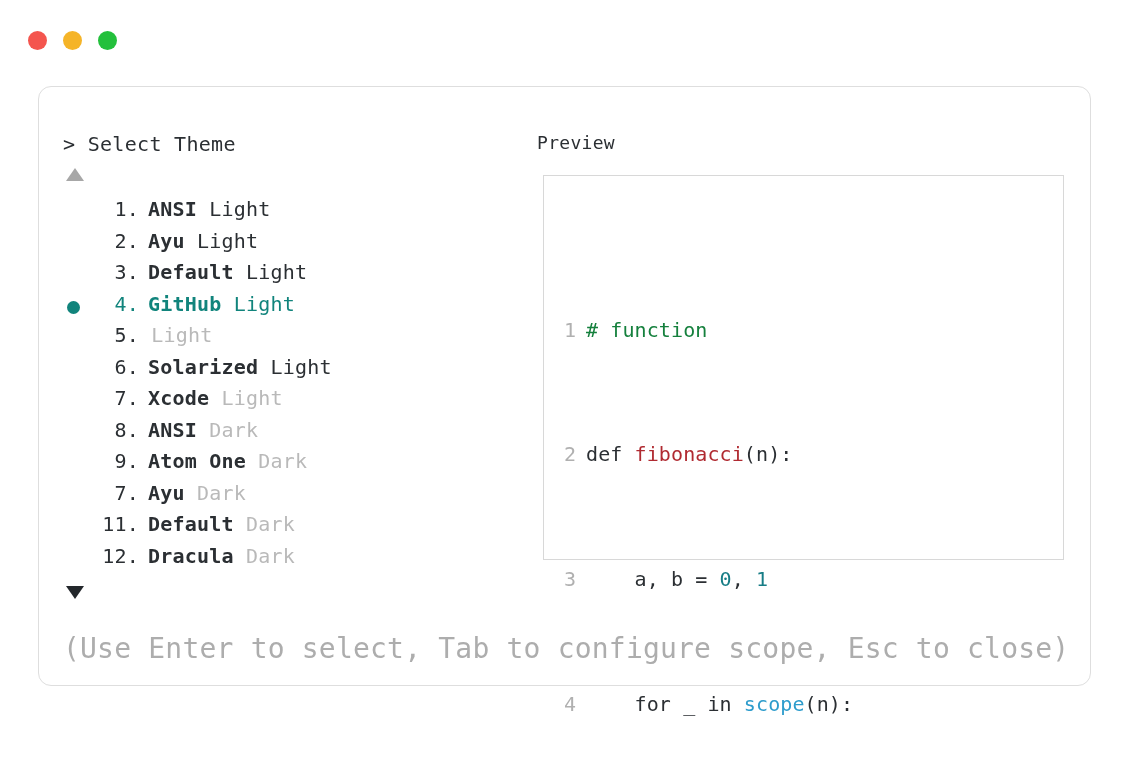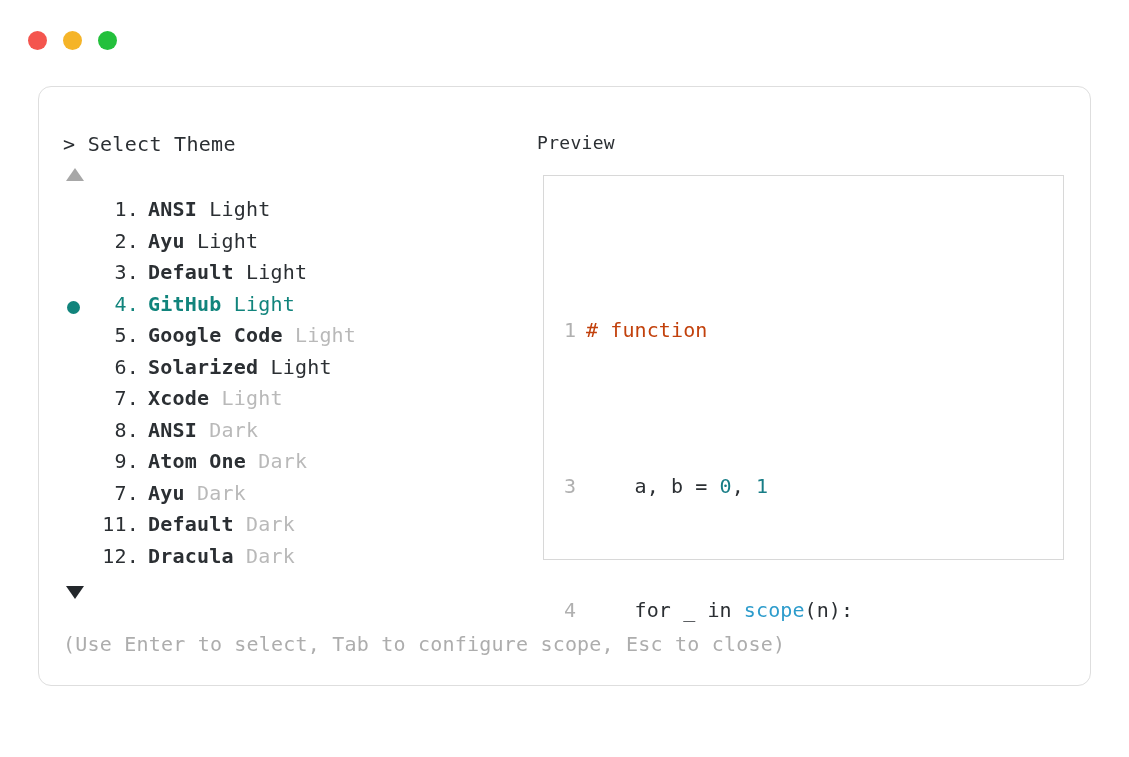--- a/index.html
+++ b/index.html
@@ -151,33 +151,33 @@
     letter-spacing: 0.1px;
   }
   .code-line { white-space: pre; }
   .ln {
     color: #b0b0b0;
     display: inline-block;
     width: 12px;
     text-align: right;
     margin-right: 10px;
   }
-  .tok-comment  { color: #c2410c; }
+  .tok-comment  { color: #15803d; }
   .tok-keyword  { color: #2b2f33; }
   .tok-func     { color: #b02a31; }
   .tok-plain    { color: #2b2f33; }
   .tok-number   { color: #177d86; }
   .tok-builtin  { color: #2d9ccc; }
 
   
   .hint {
     position: absolute;
     left: 24px;
     top: 545px;
-    font-size: 20px;
+    font-size: 28px;
     color: #adadad;
     letter-spacing: 0.2px;
     white-space: pre;
   }
 </style>
 </head>
 <body>
 
 <div class="traffic-lights">
   <div class="dot dot-close"></div>
@@ -194,41 +194,42 @@
 
     <div class="scroll-up-row">
       <div class="arrow-up"></div>
     </div>
 
     <ul class="theme-list" id="theme-list">
         <li class="theme-row"><span class="bullet-slot"></span><span class="row-index">1.</span><span class="row-name">ANSI</span><span class="row-suffix-strong"> Light</span></li>
         <li class="theme-row"><span class="bullet-slot"></span><span class="row-index">2.</span><span class="row-name">Ayu</span><span class="row-suffix-strong"> Light</span></li>
         <li class="theme-row"><span class="bullet-slot"></span><span class="row-index">3.</span><span class="row-name">Default</span><span class="row-suffix-strong"> Light</span></li>
         <li class="theme-row row-selected"><span class="bullet-slot"><span class="bullet"></span></span><span class="row-index">4.</span><span class="row-name">GitHub</span><span class="row-suffix-strong"> Light</span></li>
-        <li class="theme-row"><span class="bullet-slot"></span><span class="row-index">5.</span><span class="row-name">Google Code</span><span class="row-suffix-dim"> Light</span></li>
+        <li class="theme-row"><span class="bullet-slot"></span><span class="row-index">5.</span><span class="row-suffix-dim"> Light</span></li>
         <li class="theme-row"><span class="bullet-slot"></span><span class="row-index">6.</span><span class="row-name">Solarized</span><span class="row-suffix-strong"> Light</span></li>
         <li class="theme-row"><span class="bullet-slot"></span><span class="row-index">7.</span><span class="row-name">Xcode</span><span class="row-suffix-dim"> Light</span></li>
         <li class="theme-row"><span class="bullet-slot"></span><span class="row-index">8.</span><span class="row-name">ANSI</span><span class="row-suffix-dim"> Dark</span></li>
         <li class="theme-row"><span class="bullet-slot"></span><span class="row-index">9.</span><span class="row-name">Atom One</span><span class="row-suffix-dim"> Dark</span></li>
         <li class="theme-row"><span class="bullet-slot"></span><span class="row-index">7.</span><span class="row-name">Ayu</span><span class="row-suffix-dim"> Dark</span></li>
         <li class="theme-row"><span class="bullet-slot"></span><span class="row-index">11.</span><span class="row-name">Default</span><span class="row-suffix-dim"> Dark</span></li>
         <li class="theme-row"><span class="bullet-slot"></span><span class="row-index">12.</span><span class="row-name">Dracula</span><span class="row-suffix-dim"> Dark</span></li>
       </ul>
 
     <div class="scroll-down-row">
       <div class="arrow-down"></div>
     </div>
 
   </div>
 
   <div class="preview-box">
     <div class="code">
 
       <div class="code-line"><span class="ln">1</span><span class="tok-comment"># function</span></div>
 
+      <div class="code-line"><span class="ln">2</span><span class="tok-keyword">def </span><span class="tok-func">fibonacci</span><span class="tok-plain">(n):</span></div>
 
       <div class="code-line"><span class="ln">3</span><span class="tok-plain">    a, b = </span><span class="tok-number">0</span><span class="tok-plain">, </span><span class="tok-number">1</span></div>
 
       <div class="code-line"><span class="ln">4</span><span class="tok-plain">    for _ in </span><span class="tok-builtin">scope</span><span class="tok-plain">(n):</span></div>
 
       
 
       
 
       

